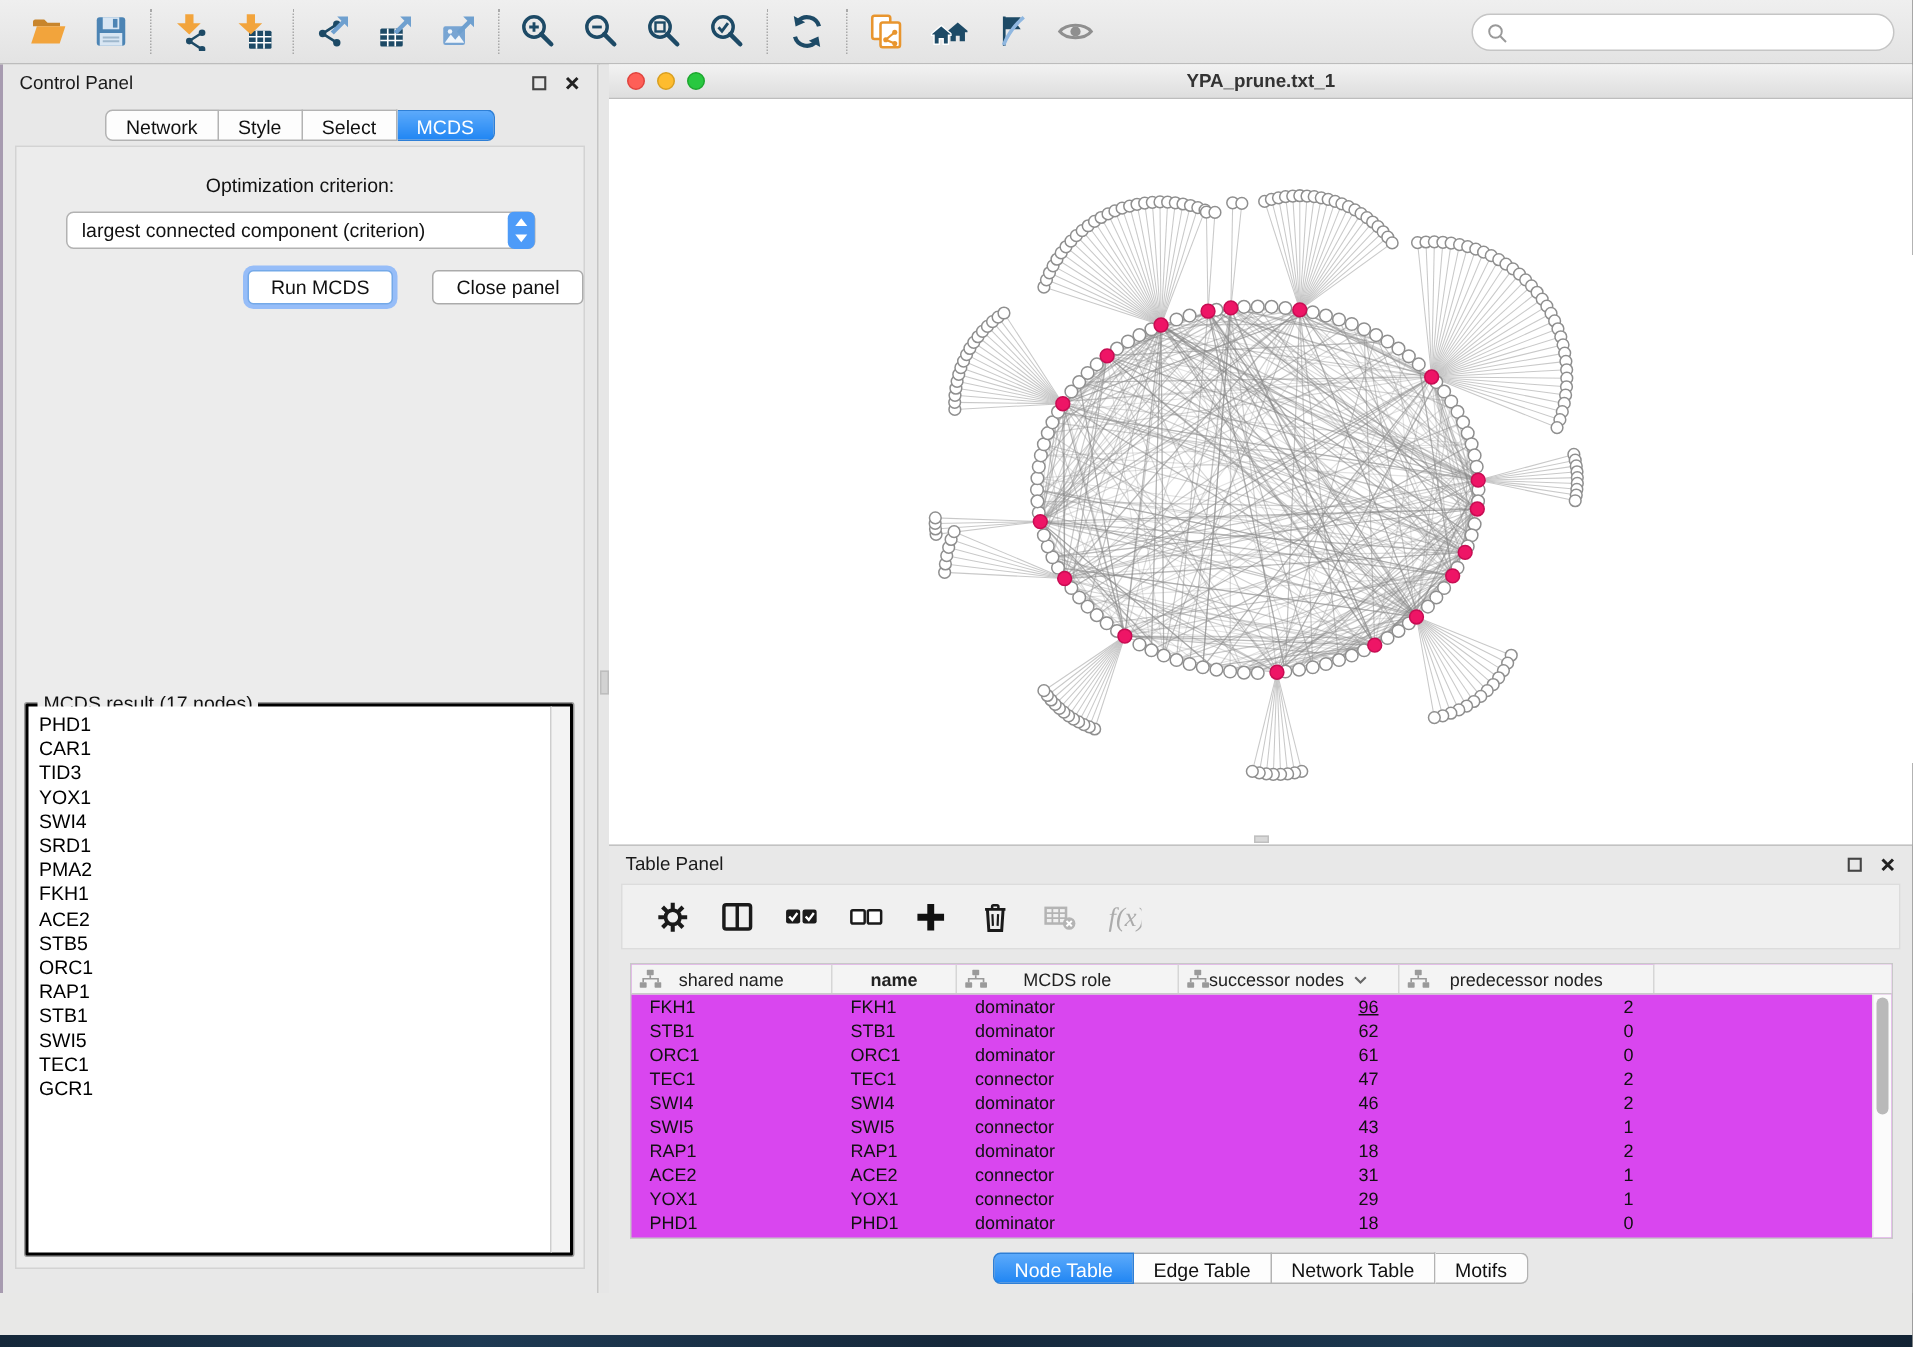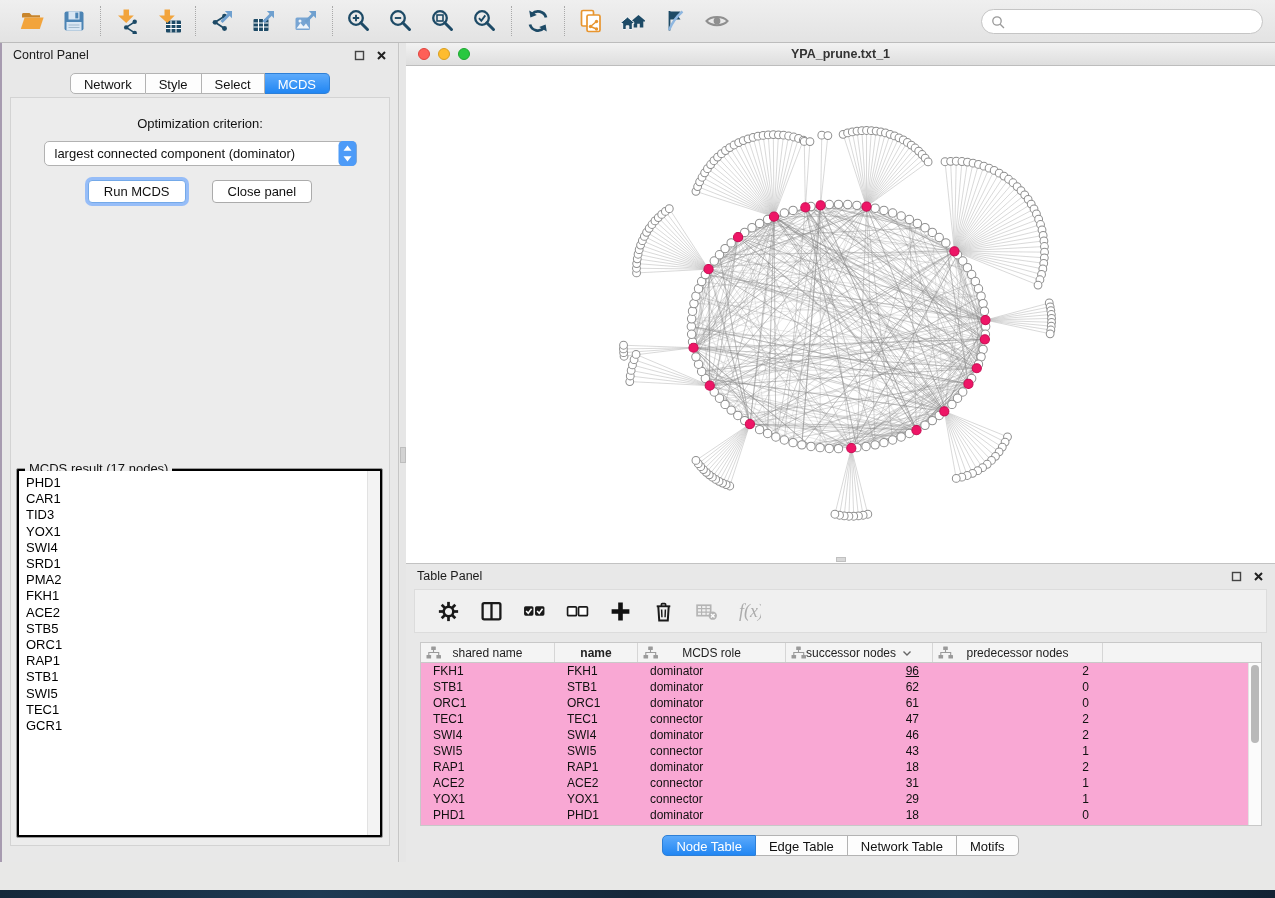--- a/index.html
+++ b/index.html
@@ -29,21 +29,21 @@
   .seg{display:flex}
   .seg .tab{height:21px;line-height:21px;padding:0 13px;font-size:13px;background:#fdfdfd;border:1px solid #b3b3b3;border-left:none;color:#111;cursor:pointer}
   .seg .tab:first-child{border-left:1px solid #b3b3b3;border-radius:5px 0 0 5px}
   .seg .tab:last-child{border-radius:0 5px 5px 0}
   .seg .tab.sel{background:linear-gradient(#5caafb,#2186f3);border-color:#2e7fd6;color:#fff}
   .cp-inner{position:absolute;left:8px;right:8px;top:54px;bottom:16px;background:#ececec;border:1px solid #d3d3d3}
   .opt-label{margin-top:18px;text-align:center;font-size:13px;color:#111}
   .dropdown{position:relative;margin:10px auto 0;width:313px;height:25px;background:#fff;border:1px solid #b2b2b2;border-radius:5px;display:flex;align-items:center;cursor:pointer}
   .dd-text{flex:1;font-size:13px;padding-left:10px;white-space:nowrap;overflow:hidden;color:#111}
   .dd-step{width:19px;height:25px;margin-right:-1px;display:flex}
-  .btn-row{display:flex;justify-content:center;gap:26px;margin-top:14px}
+  .btn-row{display:flex;justify-content:flex-end;gap:26px;margin-top:14px}
   .btn{height:23px;padding:0 15px;background:#fff;border:1px solid #ababab;border-radius:4px;font-size:13px;display:flex;align-items:center;cursor:pointer;color:#111}
   .btn.focused{box-shadow:0 0 0 3px rgba(97,160,255,.62);border-color:#74a9e8}
   .result-box{position:absolute;left:5px;right:6px;top:370px;bottom:7px;border:1px solid #9a9a9a;border-radius:2px;background:#000000}
   .result-legend{position:absolute;top:-8px;left:8px;background:#ececec;padding:0 4px;font-size:13px;color:#111}
   .result-list{position:absolute;top:2px;left:2px;right:15px;bottom:2px;background:#fff;font-size:13px;line-height:16.2px;padding:4px 0 0 7px;overflow:hidden;color:#000}
   .result-scroll{position:absolute;top:2px;bottom:2px;right:2px;width:13px;background:#f3f3f3;border-left:1px solid #e2e2e2}
 
   
   #v-split{position:absolute;left:400px;top:0;width:6px;height:100%;background:#e6e6e6;cursor:col-resize}
   #v-split .grip{position:absolute;top:404px;left:0px;width:6px;height:16px;background:#d2d2d2;border:1px solid #bdbdbd}
@@ -59,21 +59,21 @@
   .net-canvas{position:absolute;top:23px;left:0;right:0;bottom:0;background:#fff}
   .net-canvas svg{width:100%;height:100%;display:block}
   .canvas-grip{position:absolute;bottom:1px;left:50%;margin-left:-5px;width:10px;height:5px;background:#d8d8d8;border:1px solid #c0c0c0}
 
   
   #table-panel{position:absolute;left:406px;right:0;top:520px;bottom:0;background:#e8e8e8;border-top:1px solid #c2c2c2}
   .tp-toolbar{position:absolute;top:25px;left:8px;right:8px;height:44px;background:#f0f0f0;border:1px solid #dcdcdc;display:flex;align-items:center;gap:17px;padding-left:20px}
   .tp-btn{width:26px;height:26px;display:flex;align-items:center;justify-content:center;cursor:pointer}
   .tp-btn.disabled{cursor:default}
   .tp-btn svg{width:23px;height:23px}
-  .tp-table{position:absolute;left:14px;right:13px;top:78px;height:184px;background:#f9a8d4;border:1px solid #c8c8c8}
+  .tp-table{position:absolute;left:14px;right:13px;top:78px;height:184px;background:#d946ef;border:1px solid #c8c8c8}
   .t-head{display:flex;height:20px;background:#f4f4f4;border-bottom:1px solid #c9c9c9}
   .t-h-cell{position:relative;display:flex;align-items:center;justify-content:center;font-size:12px;color:#222;border-right:1px solid #d6d6d6;cursor:pointer}
   .t-h-cell .h-ico{position:absolute;left:5px;top:3px;display:flex}
   .t-h-fill{flex:1;background:#f4f4f4}
   .t-body{position:relative}
   .t-row{display:flex;height:16px;align-items:center;font-size:12px;color:#111;cursor:default}
   .t-cell{overflow:hidden;white-space:nowrap;padding-left:12px}
   .t-cell.num{text-align:right;padding-left:0;padding-right:14px}
   .t-scroll{position:absolute;top:20px;right:0;bottom:0;width:13px;background:#fbfbfb;border-left:1px solid #e4e4e4}
   .t-thumb{position:absolute;top:2px;left:2px;width:8px;height:78px;background:#b9b9b9;border-radius:4px;cursor:pointer}
@@ -314,21 +314,21 @@
           <div class="seg" id="cp-seg">
             <div class="tab">Network</div>
             <div class="tab">Style</div>
             <div class="tab">Select</div>
             <div class="tab sel">MCDS</div>
           </div>
         </div>
       <div class="cp-inner">
         <div class="opt-label">Optimization criterion:</div>
         <div class="dropdown">
-          <span class="dd-text">largest connected component (dominator)</span>
+          <span class="dd-text">largest connected component (criterion)</span>
           <span class="dd-step">
               <svg width="19" height="25" viewBox="0 0 19 25">
                 <rect x="0.5" y="0" width="18" height="25" rx="4.5" fill="#4d9bf8"></rect>
                 <path d="M9.5 4.5 l4 5.2 h-8z" fill="#fff"></path>
                 <path d="M9.5 20.5 l-4-5.2 h8z" fill="#fff"></path>
               </svg>
             </span>
         </div>
         <div class="btn-row">
           <div class="btn focused">Run MCDS</div>

